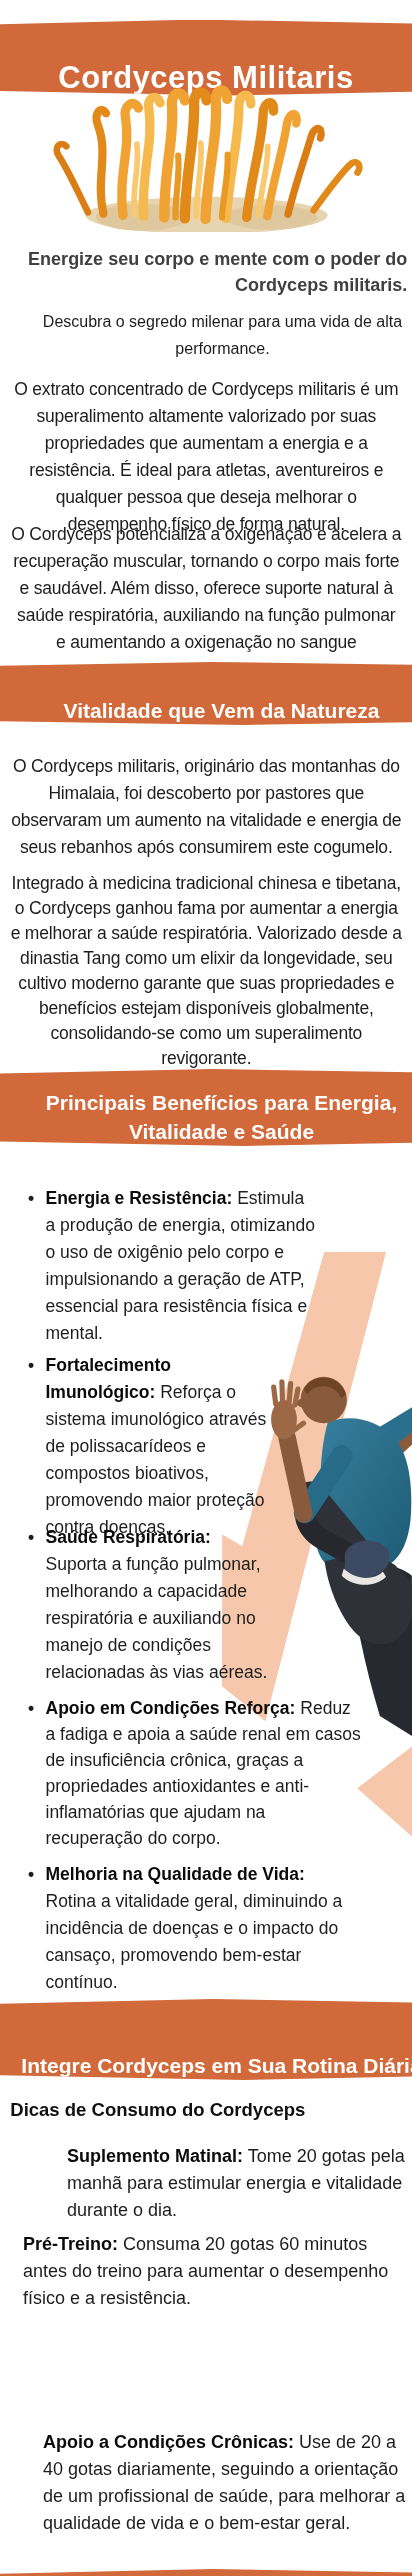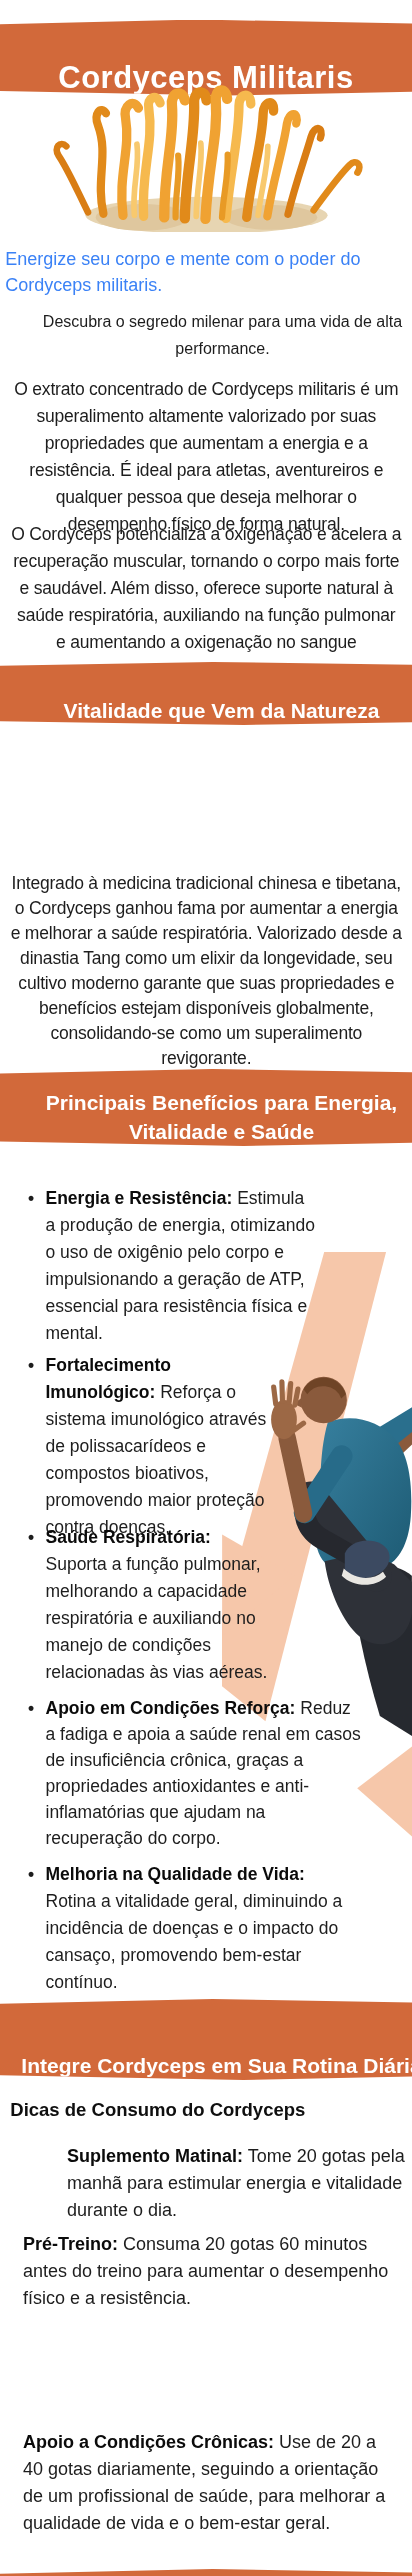--- a/index.html
+++ b/index.html
@@ -5,22 +5,22 @@
   html,body{margin:0;padding:0;background:#ffffff;}
   .page{position:relative;width:412px;height:4122px;background:#fff;overflow:hidden;
         font-family:"Liberation Sans",sans-serif;color:#1c1c1c;}
   .banner{position:absolute;left:0;width:412px;background:#d2693a;color:#fff;
           display:flex;align-items:flex-end;justify-content:center;text-align:center;
           font-weight:bold;clip-path:polygon(0 6%,48% 0,100% 5%,100% 95%,55% 100%,0 94%);}
   .b1{font-size:31px;letter-spacing:0.5px;}
   .bsub{font-size:21px;line-height:29px;padding:0 15.5px;}
   .para{position:absolute;font-size:17.5px;line-height:27px;letter-spacing:-0.2px;color:#1d1d1d;}
   .pcenter{left:10.3px;width:392px;text-align:center;}
-  .headline{position:absolute;left:5.2px;width:402px;text-align:left;
-            font-weight:normal;font-size:18px;line-height:26px;color:#3b82f6;}
+  .headline{position:absolute;left:5.2px;width:402px;text-align:right;
+            font-weight:bold;font-size:18px;line-height:26px;color:#404040;}
   .subhead{position:absolute;left:32px;width:381px;text-align:center;
            font-size:16px;line-height:27px;color:#1d1d1d;}
   .centerhead{position:absolute;left:10.3px;width:392px;text-align:left;
               font-weight:bold;font-size:18.5px;line-height:24px;color:#0f0f0f;}
   .bullet{position:absolute;display:flex;font-size:17.5px;line-height:27px;color:#1d1d1d;}
   .bullet .dot{width:17.5px;flex:none;font-weight:bold;}
   .bullet b{color:#0b0b0b;}
   .tip{position:absolute;left:23px;width:367px;font-size:18px;line-height:27px;color:#1d1d1d;}
   .tip b{color:#0b0b0b;}
   svg{display:block;}
@@ -61,20 +61,21 @@
 
   <div class="headline" style="top:246px;">Energize seu corpo e mente com o poder do Cordyceps militaris.</div>
   <div class="subhead" style="top:308px;">Descubra o segredo milenar para uma vida de alta performance.</div>
 
   <div class="para pcenter" style="top:521px;">O Cordyceps potencializa a oxigenação e acelera a recuperação muscular, tornando o corpo mais forte e saudável. Além disso, oferece suporte natural à saúde respiratória, auxiliando na função pulmonar e aumentando a oxigenação no sangue</div>
   <div class="para pcenter" style="top:376px;">O extrato concentrado de Cordyceps militaris é um superalimento altamente valorizado por suas propriedades que aumentam a energia e a resistência. É ideal para atletas, aventureiros e qualquer pessoa que deseja melhorar o desempenho físico de forma natural.</div>
 
   <div class="banner bsub" style="top:662px;height:63px;">
     <span>Vitalidade que Vem da Natureza</span>
   </div>
+  <div class="para pcenter" style="top:753px;">O Cordyceps militaris, originário das montanhas do Himalaia, foi descoberto por pastores que observaram um aumento na vitalidade e energia de seus rebanhos após consumirem este cogumelo.</div>
   <div class="para pcenter" style="top:871px;line-height:25px;">Integrado à medicina tradicional chinesa e tibetana, o Cordyceps ganhou fama por aumentar a energia e melhorar a saúde respiratória. Valorizado desde a dinastia Tang como um elixir da longevidade, seu cultivo moderno garante que suas propriedades e benefícios estejam disponíveis globalmente, consolidando-se como um superalimento revigorante.</div>
 
   <div class="banner bsub" style="top:1069px;height:77px;">
     <span>Principais Benefícios para Energia, Vitalidade e Saúde</span>
   </div>
 
   <svg style="position:absolute;top:1252px;left:222px;" width="191" height="629" viewBox="0 0 370 1220">
     <defs>
       <linearGradient id="tg" x1="0" y1="0" x2="1" y2="1">
         <stop offset="0" stop-color="#37809f"></stop>
@@ -137,21 +138,21 @@
     <span>Integre Cordyceps em Sua Rotina Diária</span>
   </div>
   <div class="centerhead" style="top:2098px;">Dicas de Consumo do Cordyceps</div>
 
   <div class="tip" style="top:2143px;margin-left:44px;">
     <b>Suplemento Matinal:</b> <span>Tome 20 gotas pela manhã para estimular energia e vitalidade durante o dia.</span>
   </div>
   <div class="tip" style="top:2231px;">
     <b>Pré-Treino:</b> <span>Consuma 20 gotas 60 minutos antes do treino para aumentar o desempenho físico e a resistência.</span>
   </div>
-  <div class="tip" style="top:2429px;">
+  <div class="tip" style="top:2429px;margin-left:20px;">
     <b>Apoio a Condições Crônicas:</b> <span>Use de 20 a 40 gotas diariamente, seguindo a orientação de um profissional de saúde, para melhorar a qualidade de vida e o bem-estar geral.</span>
   </div>
 
   <div class="banner bsub" style="top:2569px;height:79px;">
     
   </div>
 
 </div>
 
 

